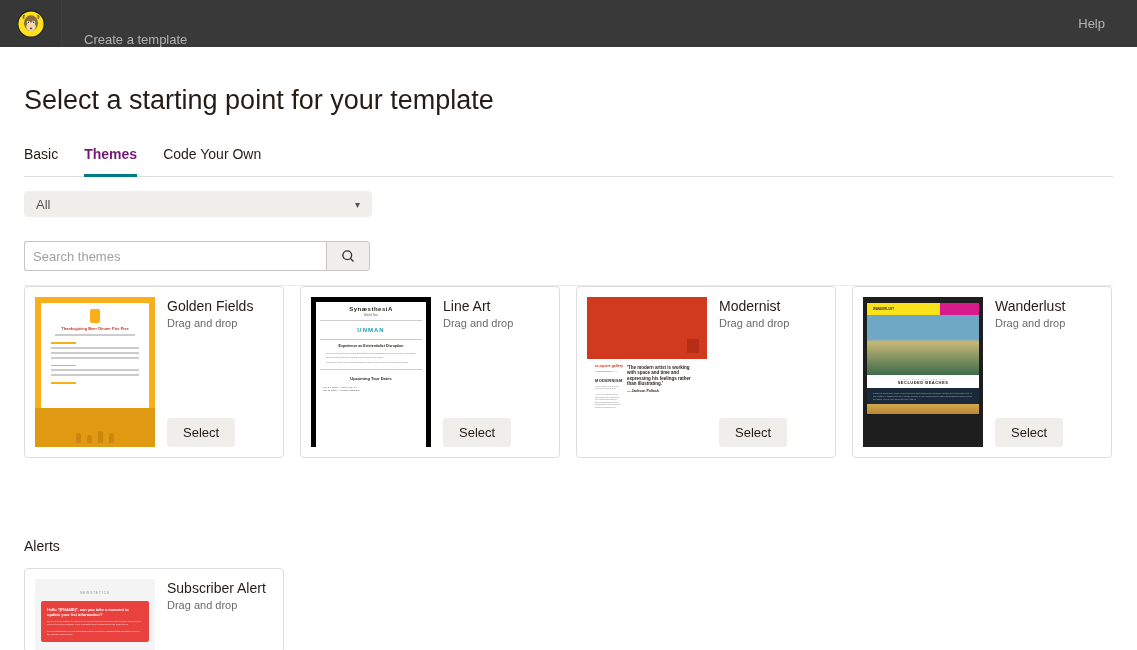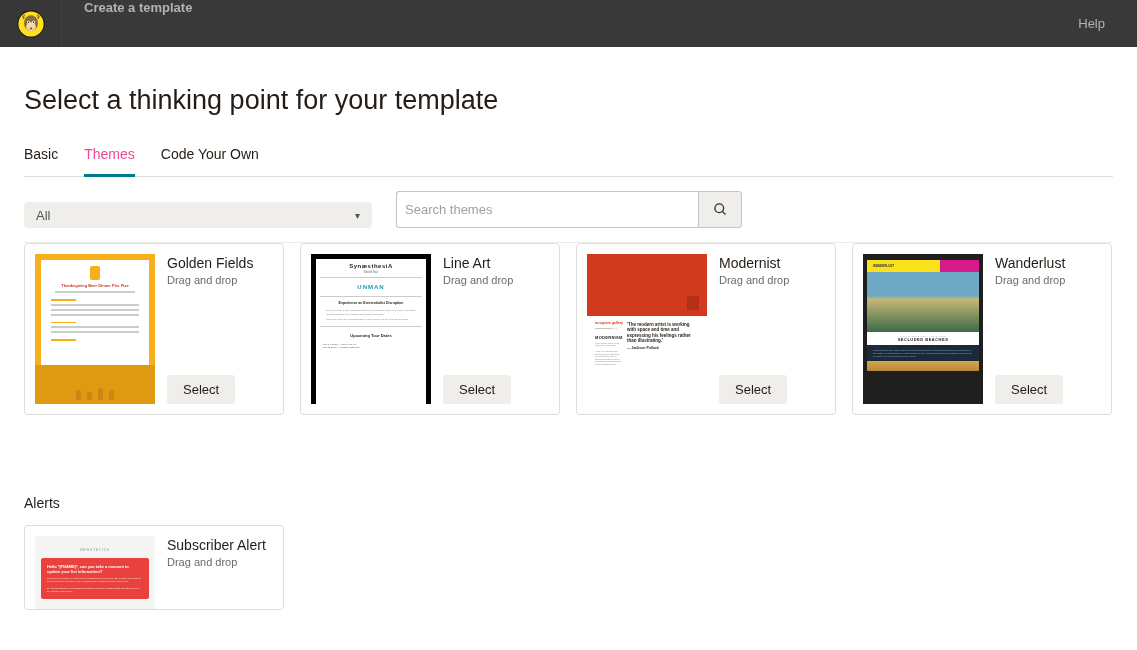--- a/index.html
+++ b/index.html
@@ -1,37 +1,37 @@
 <!DOCTYPE html>
 <html><head>
   <meta charset="utf-8">
   <style>
     * { box-sizing: border-box; margin: 0; padding: 0; }
     body { font-family: -apple-system, "Helvetica Neue", Helvetica, Arial, sans-serif; background: #fff; color: #241c15; width: 1137px; }
     
     .topbar { background: #393939; height: 47px; display: flex; align-items: center; justify-content: space-between; }
-    .topbar-left { display: flex; align-items: flex-start; height: 100%; font-weight: bold; }
+    .topbar-left { display: flex; align-items: flex-end; height: 100%; }
     .logo-box { width: 62px; height: 47px; background: #373737; display: flex; align-items: center; justify-content: center; border-right: 1px solid rgba(255,255,255,0.05); }
     .logo-box svg { width: 28px; height: 28px; }
     .topbar-title { color: #b3b3b3; font-size: 13px; padding-left: 22px; }
     .topbar-help { color: #b3b3b3; font-size: 13px; padding-right: 32px; cursor: pointer; }
     
     .content { padding: 0 24px; }
     .page-heading { font-size: 27px; font-weight: 400; color: #241c15; padding: 38px 0 30px 0; }
     
     .tabs { display: flex; gap: 26px; border-bottom: 1px solid #dedddc; }
     .tab { font-size: 14px; color: #241c15; padding-bottom: 12px; cursor: pointer; border-bottom: 3px solid transparent; margin-bottom: -1px; }
-    .tab.active { color: #ec4899; border-bottom-color: #007c89; font-weight: 400; }
-    
-    .filter-row { display: flex; gap: 24px; padding: 14px 0; border-bottom: 1px solid #ebebea; align-items: flex-end; }
+    .tab.active { color: #701a75; border-bottom-color: #007c89; font-weight: 700; }
+    
+    .filter-row { display: flex; gap: 24px; padding: 14px 0; border-bottom: 1px solid #ebebea; align-items: flex-start; flex-direction: column; }
     .filter-select { position: relative; width: 348px; height: 26px; background: #efeeea; border-radius: 4px; display: flex; align-items: center; padding: 0 12px; cursor: pointer; justify-content: space-between; }
     .filter-select-label { font-size: 13px; color: #555; }
     .chevron { font-size: 10px; color: #555; }
     
-    .search-wrap { display: flex; width: 346px; height: 37px; }
+    .search-wrap { display: flex; width: 346px; height: 30px; }
     .search-input { flex: 1; border: 1px solid #c5c5c5; border-right: none; border-radius: 3px 0 0 3px; padding: 0 8px; font-size: 13px; outline: none; color: #333; }
     .search-input::placeholder { color: #a0a0a0; }
     .search-btn { width: 44px; background: #efeeea; border: 1px solid #c5c5c5; border-radius: 0 3px 3px 0; display: flex; align-items: center; justify-content: center; cursor: pointer; }
     .search-btn svg { width: 15px; height: 15px; }
     
     .section-title { font-size: 14px; font-weight: 500; color: #241c15; padding: 38px 0 14px 0; }
     
     .card-grid { display: flex; gap: 16px; }
     .card { width: 260px; border: 1px solid #dedddc; border-radius: 4px; padding: 10px; display: flex; gap: 12px; }
     .thumb { width: 120px; height: 150px; background: #f0f0f0; flex-shrink: 0; overflow: hidden; }
@@ -109,21 +109,21 @@
         <path d="M 24 10 Q 26 7 23 6" stroke="#8a6d3b" stroke-width="2" fill="none"></path>
         <ellipse cx="16" cy="21" rx="1.5" ry="1" fill="#6b5229"></ellipse>
       </svg>
     </div>
     <div class="topbar-title">Create a template</div>
   </div>
   <div class="topbar-help">Help</div>
 </div>
 
 <div class="content">
-  <h1 class="page-heading">Select a thinking point for your template</h1>
+  <h1 class="page-heading">Select a starting point for your template</h1>
 
   <div class="tabs">
     <div class="tab">Basic</div>
     <div class="tab active">Themes</div>
     <div class="tab">Code Your Own</div>
   </div>
 
   <div class="filter-row">
     <div class="filter-select">
       <span class="filter-select-label">All</span>

